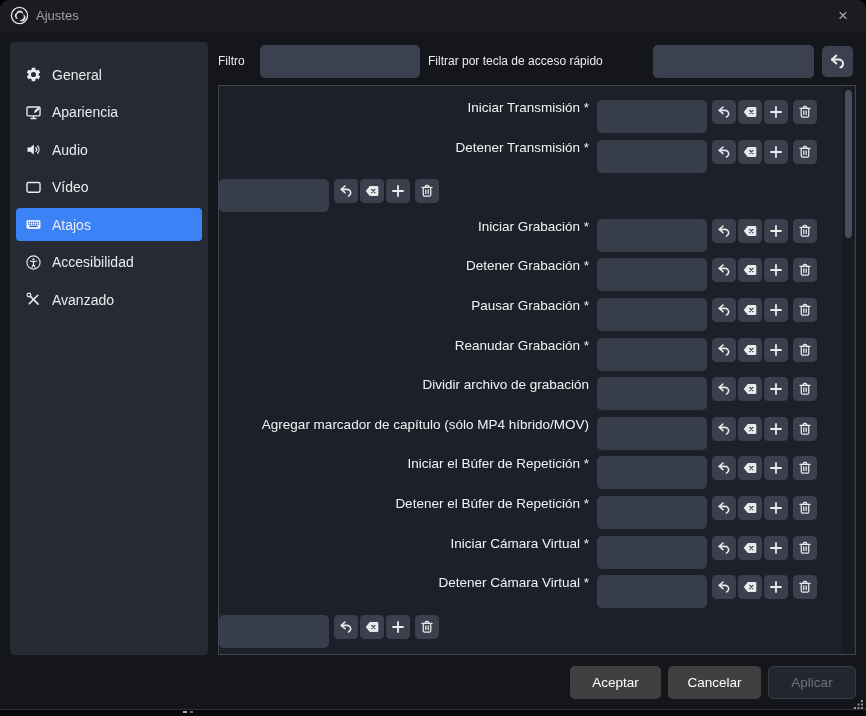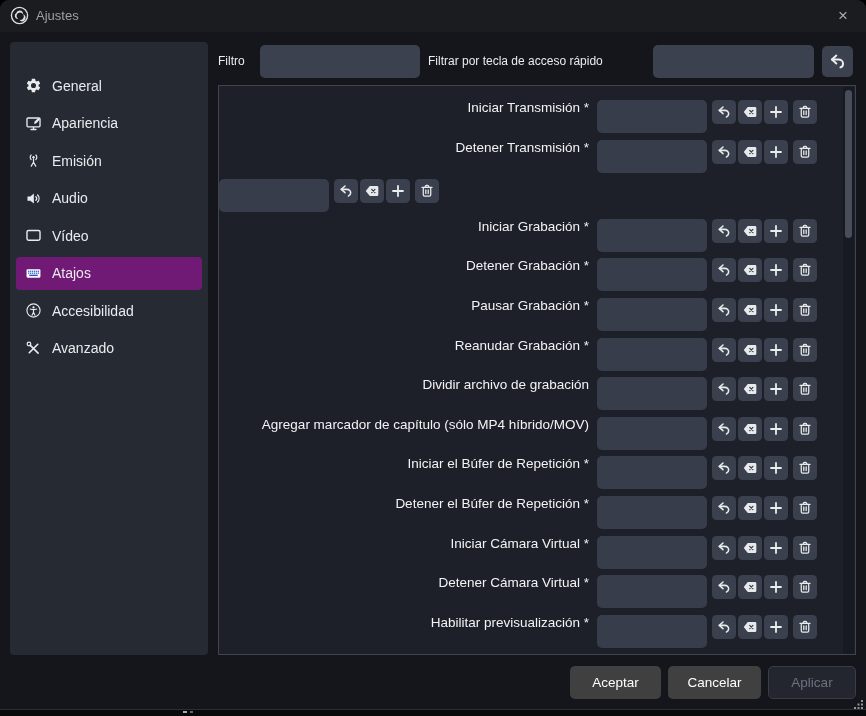--- a/index.html
+++ b/index.html
@@ -11,24 +11,24 @@
   
   .titlebar{position:absolute;left:0;top:0;width:866px;height:32px;background:#1b1c1f;}
   .obs-logo{position:absolute;left:10px;top:6px;width:19px;height:19px;}
   .win-title{position:absolute;left:36px;top:0;height:32px;line-height:32px;
              font-size:13px;color:#9da0a4;}
   .close-btn{position:absolute;right:6px;top:0;width:34px;height:32px;border:none;
              background:transparent;color:#a7a9ad;font-size:17px;line-height:32px;
              text-align:center;padding:0;cursor:default;}
   
   .sidebar{position:absolute;left:10px;top:42px;width:198px;height:613px;
-           background:#262a33;border-radius:4px;padding-top:27px;box-sizing:border-box;}
+           background:#262a33;border-radius:4px;padding-top:16px;box-sizing:border-box;}
   .side-item{display:flex;align-items:center;height:33px;margin:0 6px 4.5px 6px;
              border-radius:4px;padding-left:9px;gap:10px;}
-  .side-item.selected{background:#701a75;}
+  .side-item.selected{background:#3b82f6;}
   .side-icon{width:17px;height:17px;display:inline-flex;align-items:center;justify-content:center;flex:none;}
   .side-icon svg{width:17px;height:17px;display:block;}
   .side-label{font-size:14px;color:#e9ebee;}
   
   .flt-label{position:absolute;font-size:12px;color:#e9ebee;top:45px;height:33px;line-height:33px;}
   #flt1-label{left:218px;}
   #flt2-label{left:428px;}
   .flt-input{position:absolute;top:45px;height:33px;width:160px;border:none;border-radius:5px;
              background:#3b414e;color:#fff;font-size:13px;padding:0 8px;box-sizing:border-box;outline:none;}
   #flt1-input{left:260px;}
@@ -98,30 +98,20 @@
           <svg viewBox="0 0 24 24" fill="none" stroke="#e9ebee" stroke-width="1.9">
             <rect x="2.8" y="4.2" width="18.4" height="12.6" rx="1.6"></rect>
             <path d="M8.5 20.5h7" stroke-linecap="round"></path>
             <path d="M12 17v3.5"></path>
             <path fill="#e9ebee" stroke="none" d="M12.6 12.6l1.1-3.4 5-5 2.3 2.3-5 5-3.4 1.1z"></path>
           </svg>
         </span>
     <span class="side-label">Apariencia</span>
   </div>
 
-  <div class="side-item">
-    <span class="side-icon">
-          <svg viewBox="0 0 24 24" fill="none" stroke="#e9ebee" stroke-width="1.7" stroke-linecap="round">
-            <circle cx="12" cy="7.5" r="1.7" fill="#e9ebee" stroke="none"></circle>
-            <path d="M8.7 10.7a4.5 4.5 0 0 1 0-6.4M15.3 4.3a4.5 4.5 0 0 1 0 6.4"></path>
-            <path d="M12 9.5v5M12 14.5l-3.2 5.5M12 14.5l3.2 5.5"></path>
-          </svg>
-        </span>
-    <span class="side-label">Emisión</span>
-  </div>
 
 
   <div class="side-item">
     <span class="side-icon">
           <svg viewBox="0 0 24 24">
             <path fill="#e9ebee" d="M3.5 9v6h4l5 4.2V4.8L7.5 9h-4z"></path>
             <path fill="none" stroke="#e9ebee" stroke-width="1.8" stroke-linecap="round" d="M15.3 9.4a3.7 3.7 0 0 1 0 5.2M17.8 7a7.3 7.3 0 0 1 0 10"></path>
           </svg>
         </span>
     <span class="side-label">Audio</span>
@@ -684,21 +674,20 @@
                 <path d="M4.5 6.7h15"></path>
                 <path d="M9.6 6.5V5.2c0-.8.7-1.5 1.5-1.5h1.8c.8 0 1.5.7 1.5 1.5v1.3"></path>
                 <rect x="6.4" y="6.7" width="11.2" height="13" rx="2"></rect>
                 <path d="M10.2 10.4v5.4M13.8 10.4v5.4"></path>
               </svg>
             </span>
           </button>
   </div>
 
   <div class="hk-row">
-    <span class="hk-label">Habilitar previsualización *</span>
     <input class="hk-input" type="text" value="" style="">
     <button class="hk-btn">
             <span class="ico">
               <svg viewBox="0 0 24 24" fill="none" stroke="#e8e9eb" stroke-width="2.4" stroke-linecap="round" stroke-linejoin="round">
                 <path d="M10.5 4.5 5 9.5l5.5 5"></path>
                 <path d="M5 9.5h8.2c3.3 0 5.8 2.3 5.8 5.2 0 2.2-1.3 4-3.3 4.8"></path>
               </svg>
             </span>
           </button>
     <button class="hk-btn">

